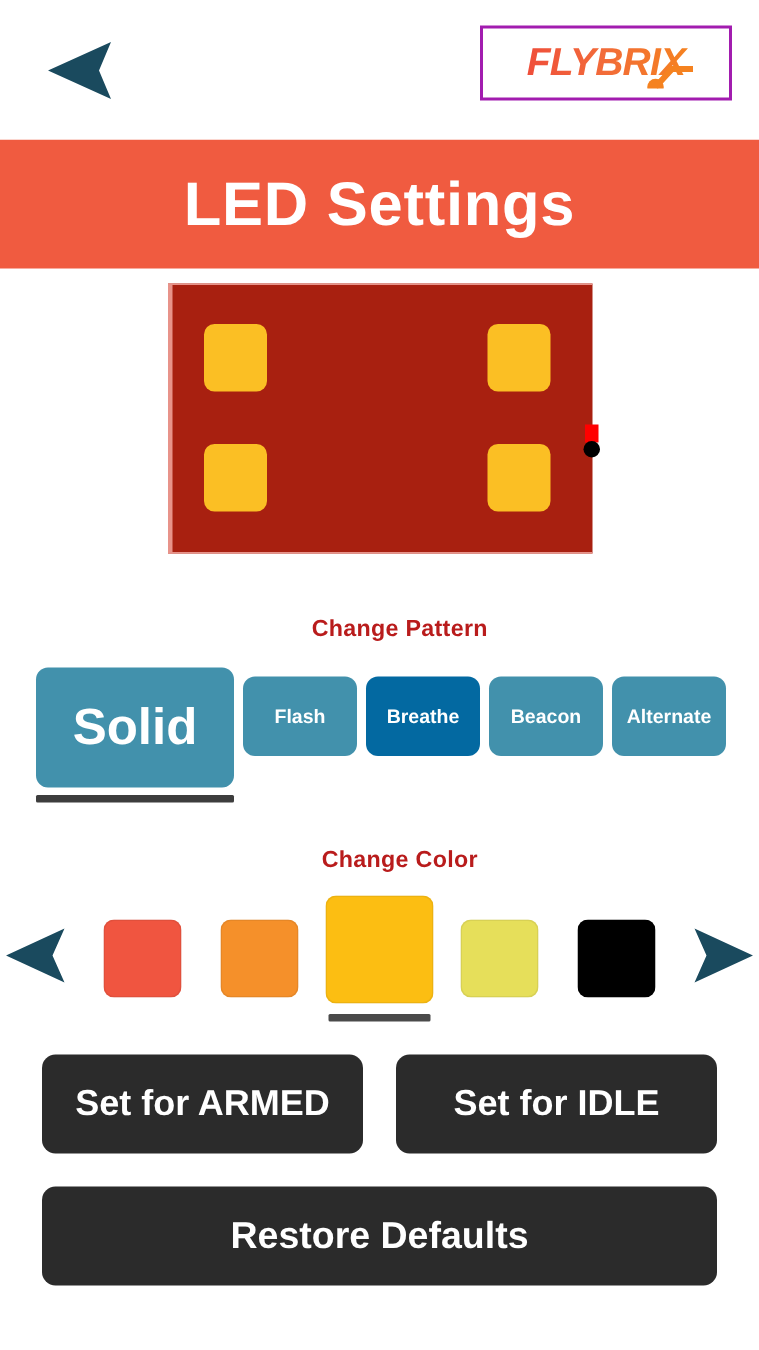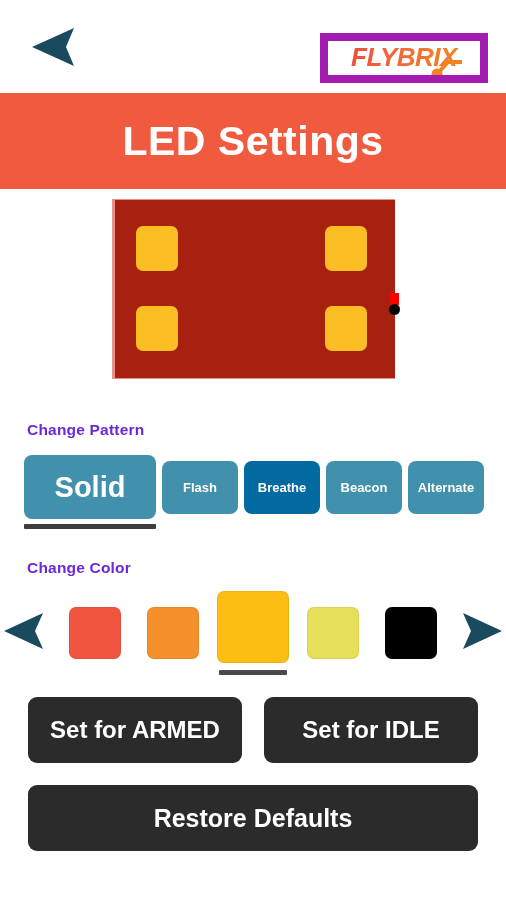--- a/index.html
+++ b/index.html
@@ -34,34 +34,33 @@
     height: 46px;
     cursor: pointer;
   }
 
   .logo-box {
     position: absolute;
     right: 18px;
     top: 17px;
     width: 168px;
     height: 50px;
-    border: 8px solid #a21caf;
+    border: 2px solid #a21caf;
     background: #ffffff;
     display: flex;
     align-items: center;
     justify-content: center;
     overflow: visible;
-    margin-top: 16px;
   }
 
   .logo-svg { display: block; }
 
   
   .banner {
-    height: 96px;
+    height: 86px;
     background: #F05B40;
     display: flex;
     align-items: center;
     justify-content: center;
   }
 
   .banner-title {
     color: #ffffff;
     font-size: 41px;
     font-weight: bold;
@@ -119,25 +118,26 @@
     right: -5px;
     top: 104px;
     width: 11px;
     height: 11px;
     background: #000000;
     border-radius: 50%;
   }
 
   
   .section-label {
-    color: #6d28d9;
+    color: #b91c1c;
     font-size: 15.5px;
     font-weight: bold;
     letter-spacing: 0.2px;
     padding-left: 27px;
+    text-align: center;
   }
 
   
   .pattern-wrap { margin-top: 42px; }
 
   .pattern-row {
     display: flex;
     align-items: flex-start;
     padding: 0 20px 0 24px;
     margin-top: 16px;
@@ -162,23 +162,23 @@
 
   .pattern-item .underline {
     height: 5px;
     background: #3d3d3d;
     margin-top: 5px;
     border-radius: 1px;
   }
   .pattern-item:not(.selected) .underline { visibility: hidden; }
 
   .pattern-item.selected .pattern-btn {
-    height: 64px;
+    height: 80px;
     width: 132px;
-    font-size: 29px;
+    font-size: 34px;
   }
   .pattern-item:not(.selected) .pattern-btn {
     height: 53px;
     width: 76px;
     font-size: 13px;
     margin-top: 6px;
   }
 
   
   .color-wrap { margin-top: 30px; }

